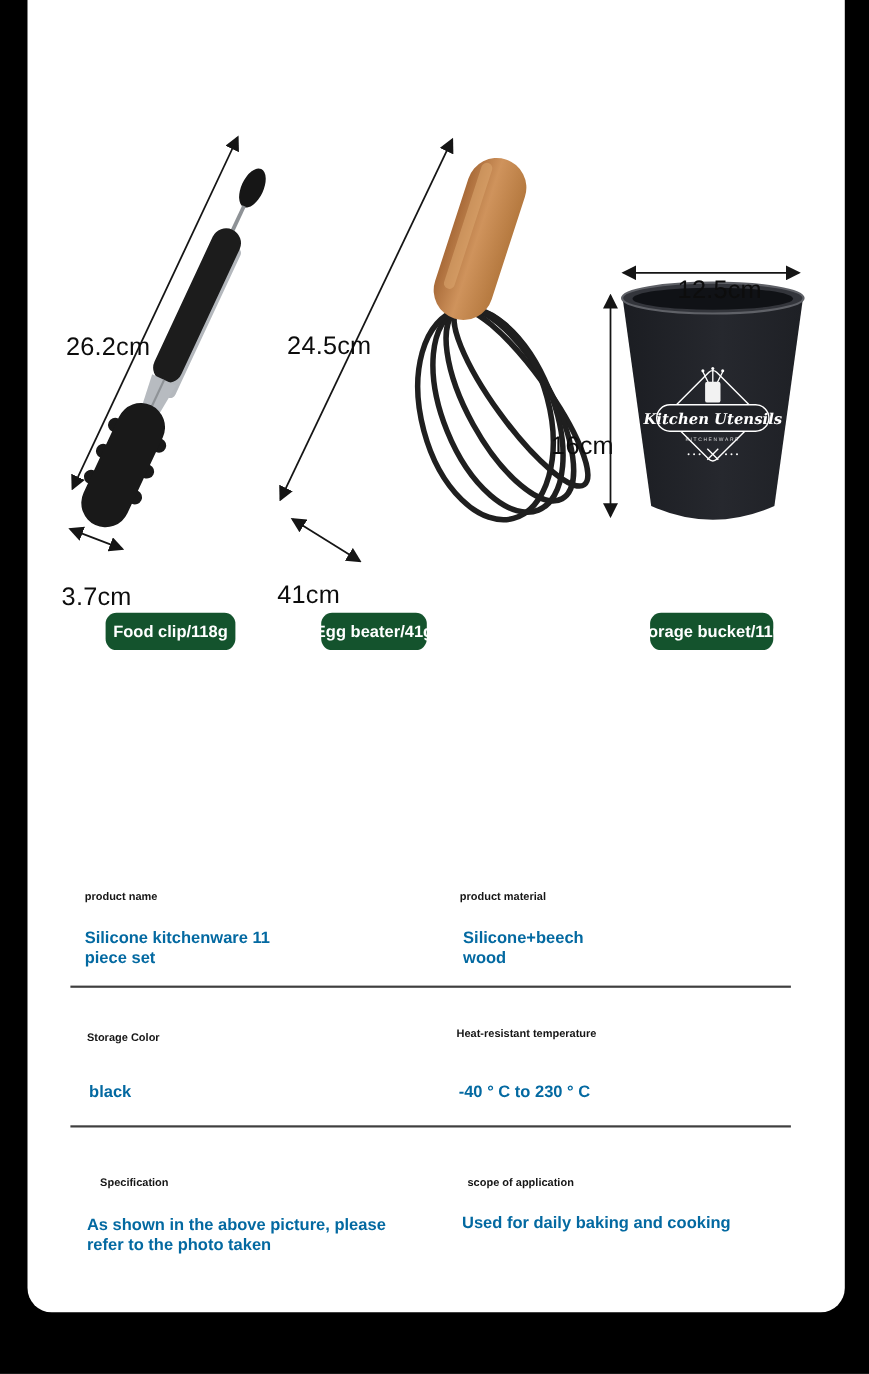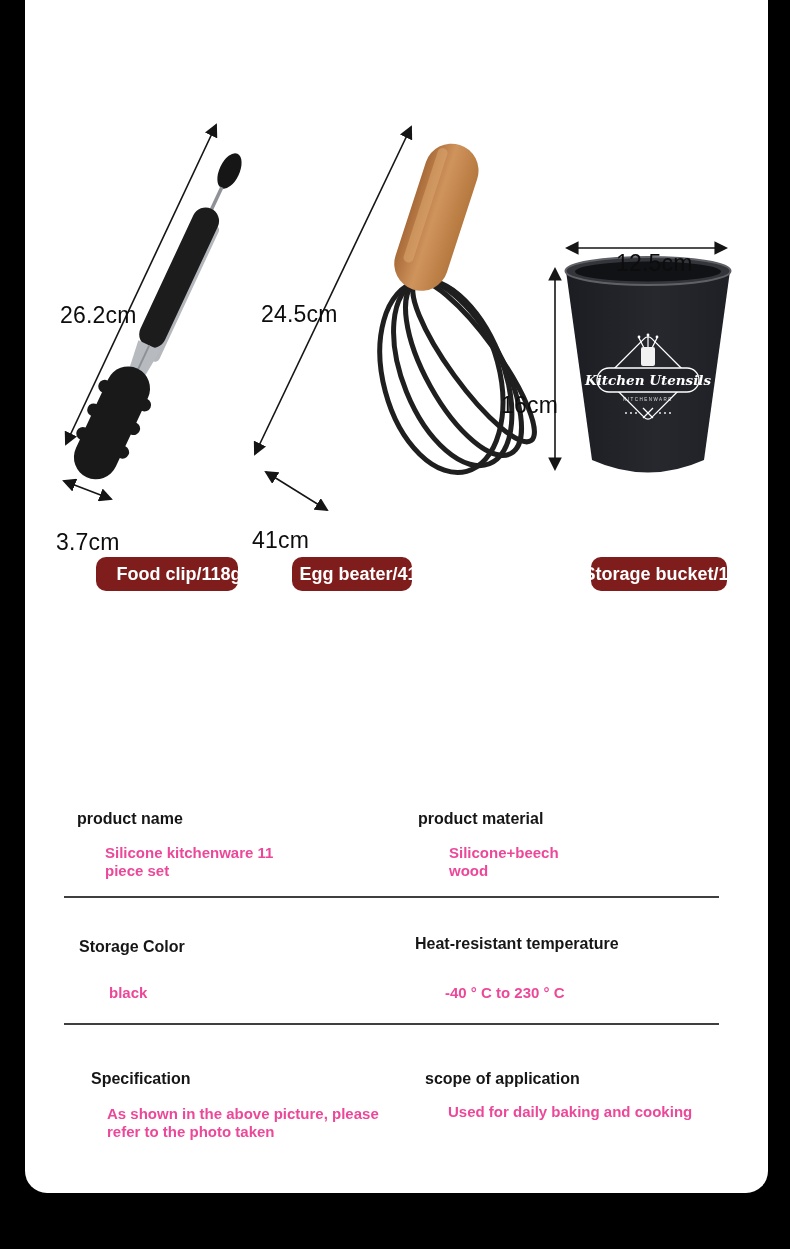--- a/index.html
+++ b/index.html
@@ -11,34 +11,32 @@
     position:absolute;left:25px;top:0;width:743px;height:1193px;
     background:#fff;border-radius:0 0 22px 22px;overflow:hidden;
   }
   .illustration{position:absolute;left:0;top:0;}
   .dim-label{
     position:absolute;font-size:23px;color:#0d0d0d;letter-spacing:0.2px;
     white-space:nowrap;
     margin-top:29px;
   }
   .badge{
-    position:absolute;height:34px;background:#7f1d1d;border-radius:10px;
-    color:#fff;font-size:18px;font-weight:bold;display:flex;
+    position:absolute;height:34px;background:#14532d;border-radius:10px;
+    color:#fff;font-size:15px;font-weight:bold;display:flex;
     align-items:center;justify-content:center;white-space:nowrap;
     overflow:visible;
-    padding-left:24px;
   }
   .spec-label{
-    position:absolute;font-size:16px;font-weight:bold;color:#161616;
+    position:absolute;font-size:10px;font-weight:bold;color:#161616;
     white-space:nowrap;
   }
   .spec-value{
-    position:absolute;font-size:15px;font-weight:600;color:#ec4899;
+    position:absolute;font-size:15px;font-weight:600;color:#0369a1;
     line-height:18px;
-    margin-left:28px;
   }
   .divider{
     position:absolute;left:39px;width:655px;height:2px;background:#3f3f3f;
   }
   .w185{width:185px}.w125{width:125px}.w280{width:280px}.wauto{white-space:nowrap}
 </style>
 </head>
 <body>
 
 <div class="card">

